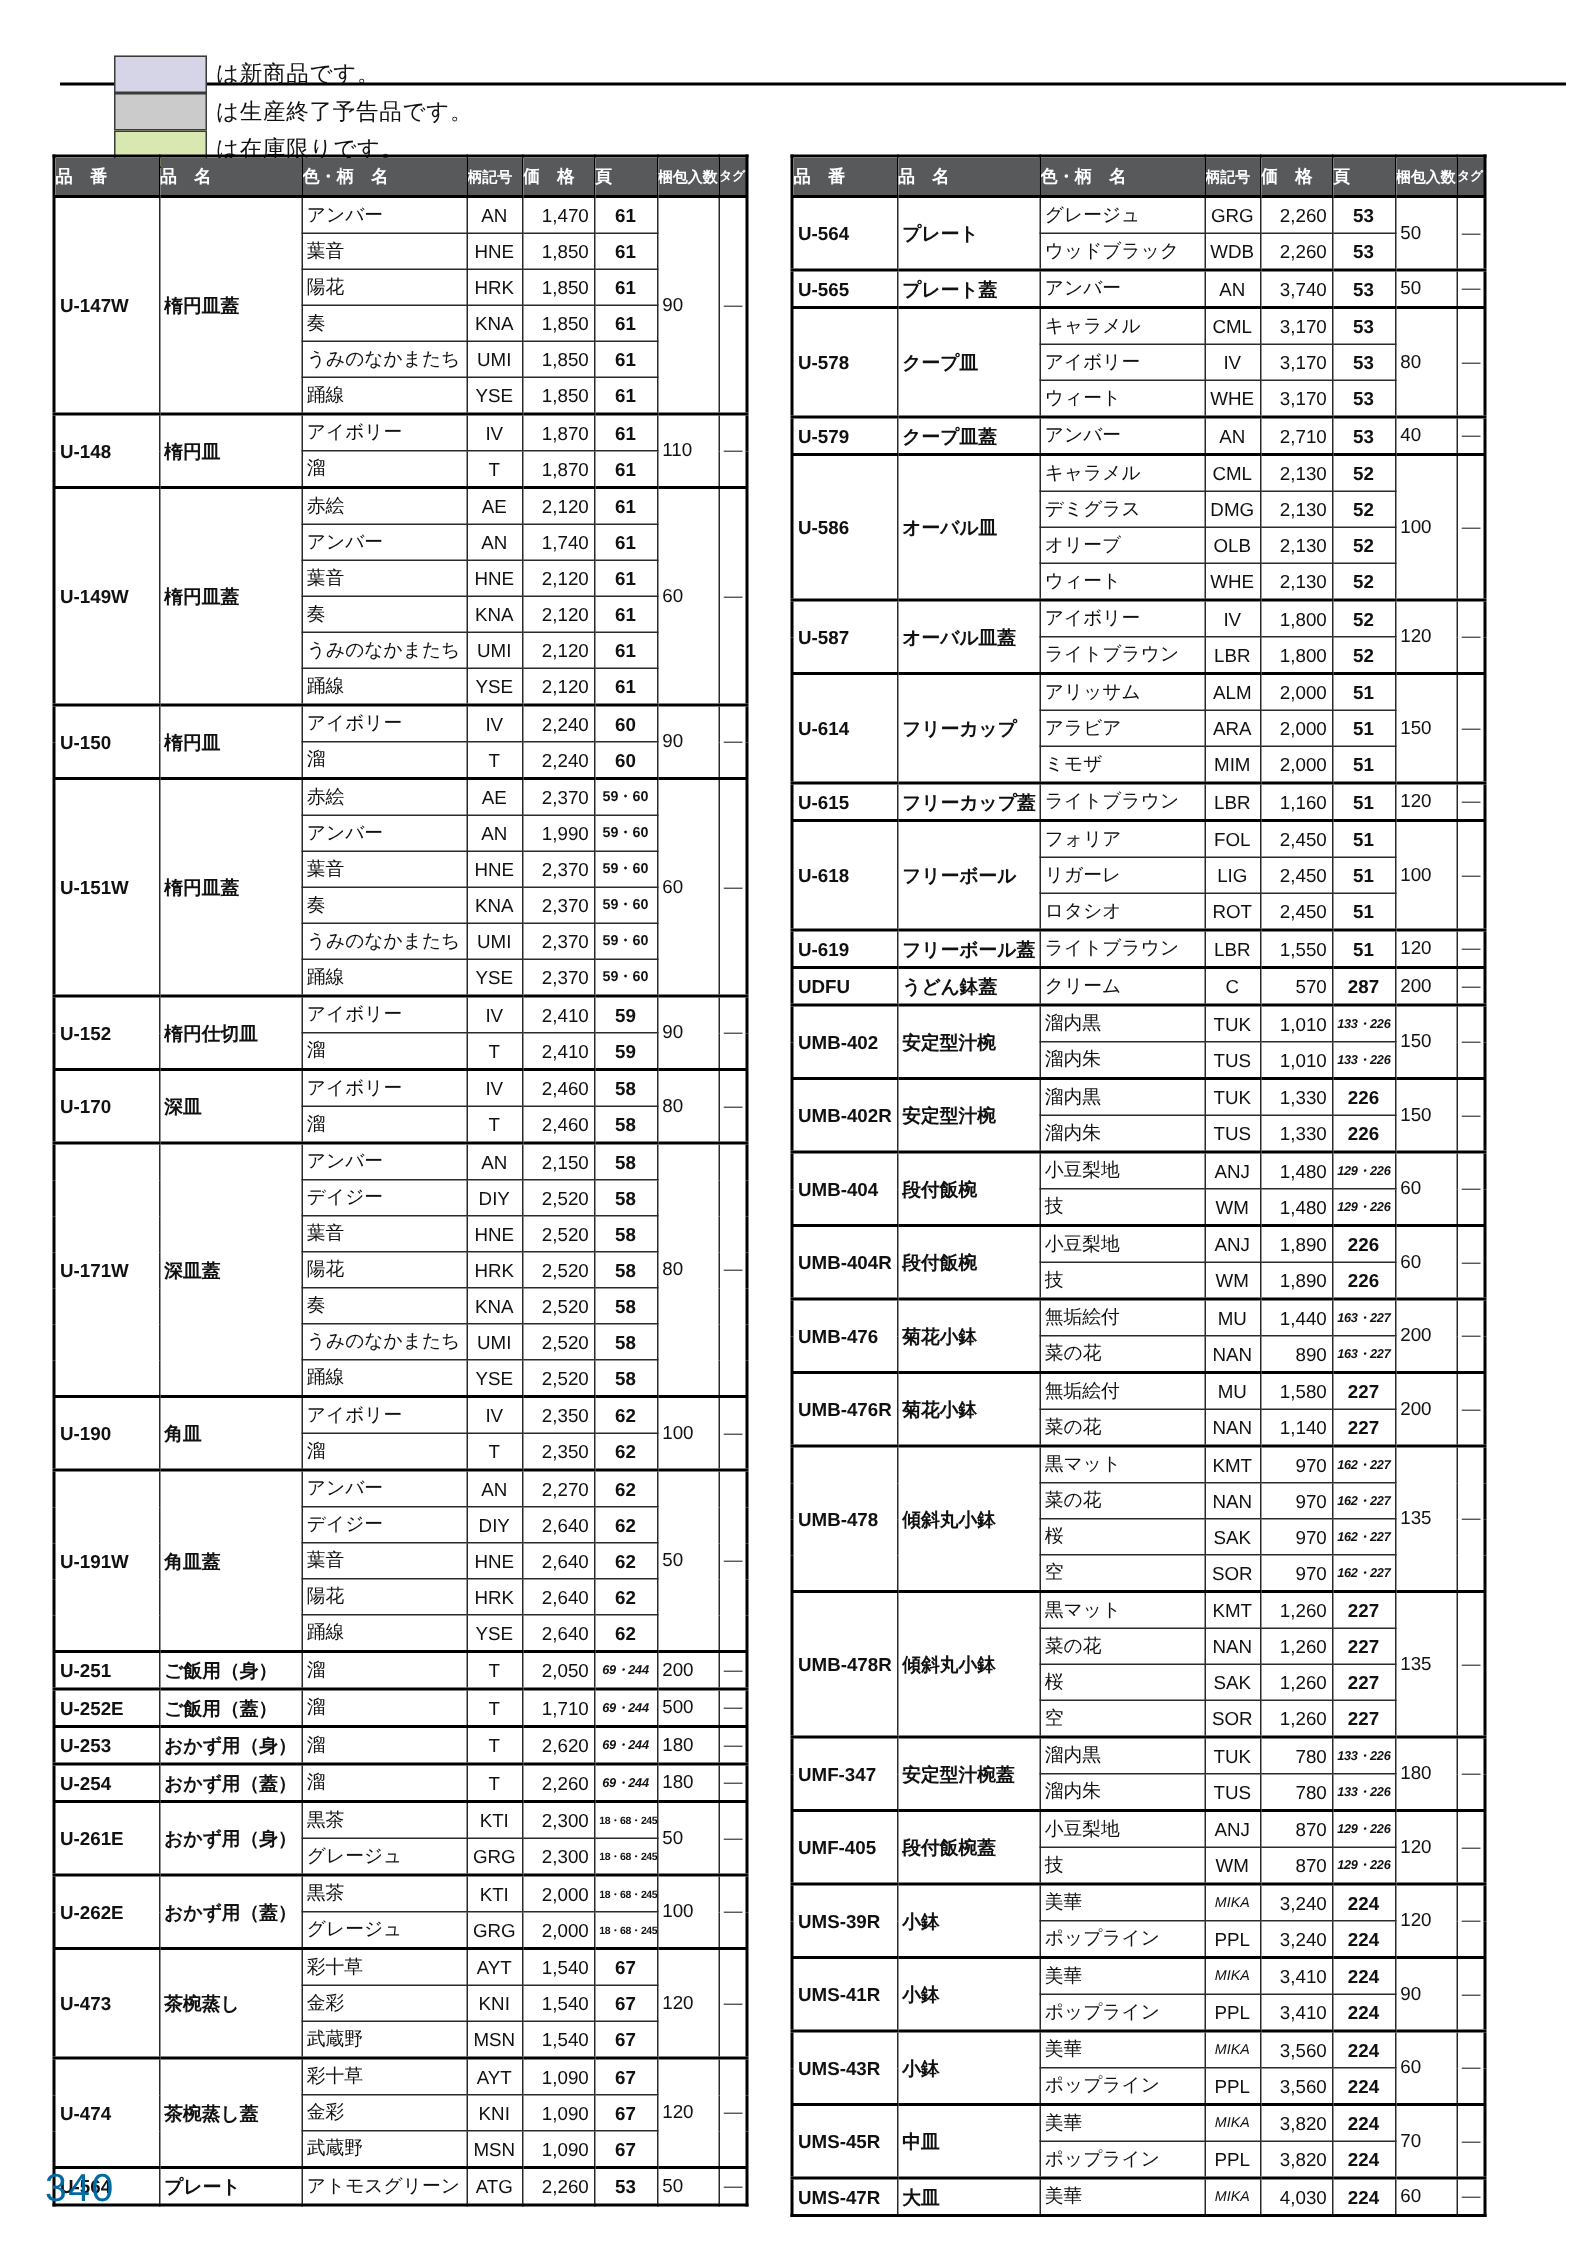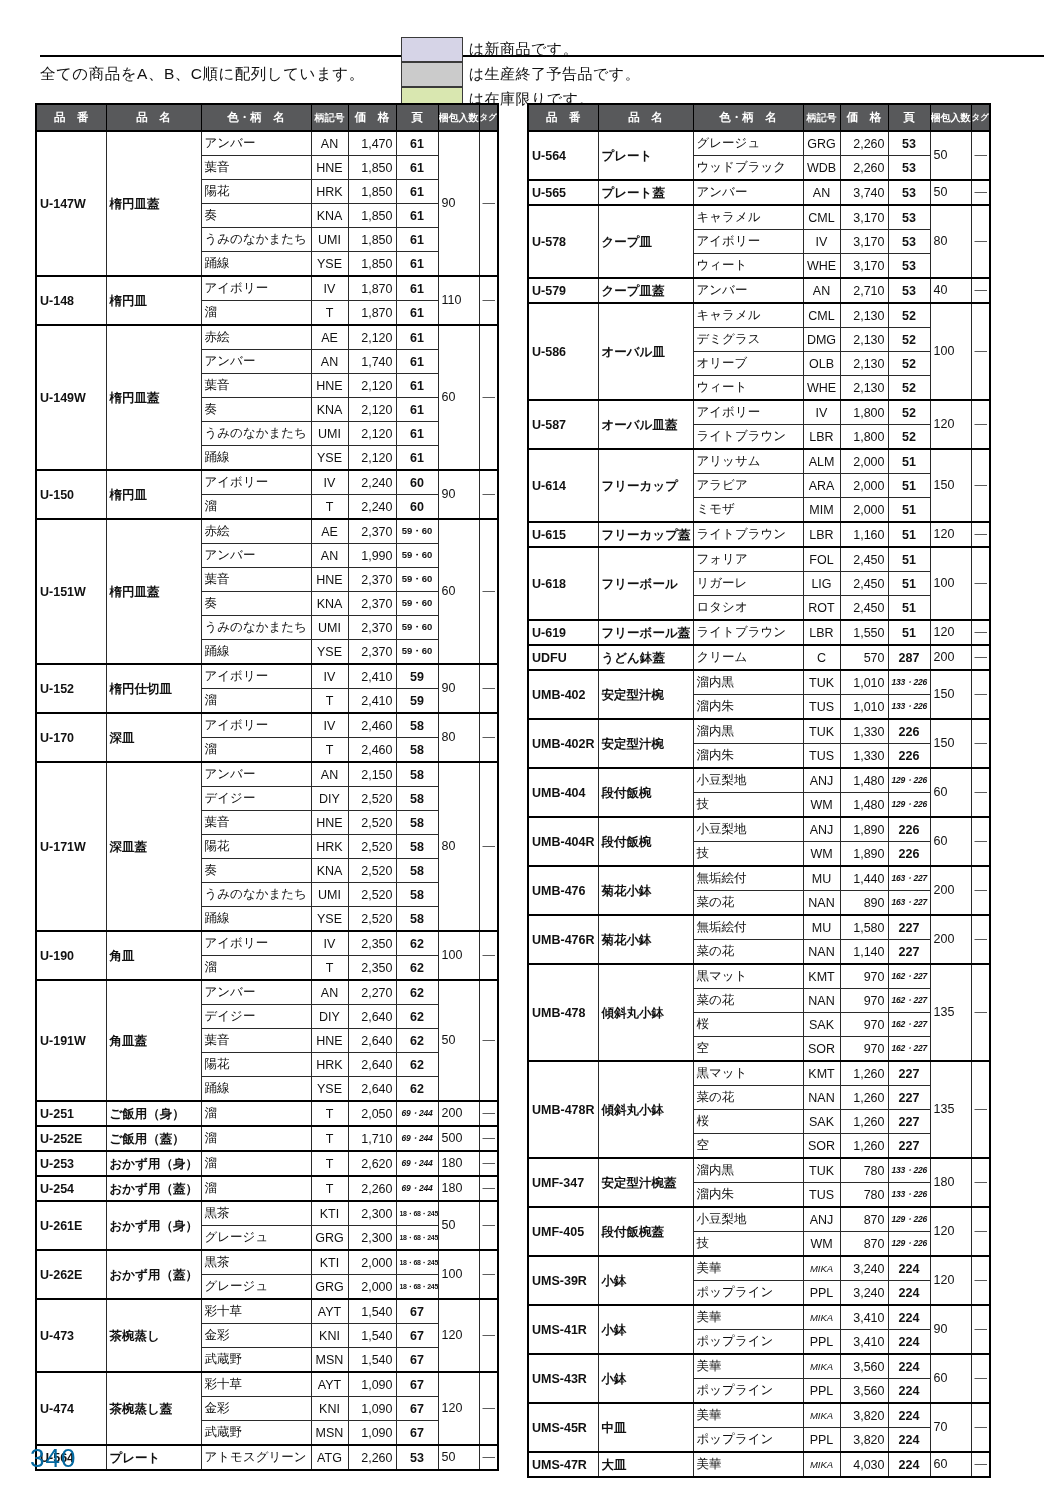--- a/index.html
+++ b/index.html
@@ -16,21 +16,21 @@
   .legend-item .label{font-size:15px;letter-spacing:0.5px;}
 
   .tables{position:absolute;left:35px;top:103px;}
   .tbl-mount{position:absolute;top:0;}
   #table-left{left:0;}
   #table-right{left:492px;}
 
   table.cat{border-collapse:collapse;table-layout:fixed;width:462px;border:2px solid #000;}
   table.cat th{
     background:#58595b;color:#fff;font-weight:bold;height:25px;padding:0;
-    border:1px solid #000;font-size:11.5px;text-align:center;overflow:hidden;white-space:nowrap;
+    border:1px solid #000;font-size:11.5px;text-align:left;overflow:hidden;white-space:nowrap;
   }
   table.cat th.c3{font-size:10px;}
   table.cat th.c6{font-size:10px;}
   table.cat th.c7{font-size:8.5px;}
   table.cat td{
     border:1px solid #2a2a2a;height:23px;padding:0 3px;font-size:12.5px;
     vertical-align:middle;white-space:nowrap;overflow:hidden;background:#fff;
   }
   table.cat tr.gstart td{border-top:2px solid #000;}
   td.code,td.name{font-weight:bold;vertical-align:top;padding-top:3px;line-height:18px;}
@@ -49,21 +49,20 @@
 
   .page-number{position:absolute;left:30px;top:1443px;font-size:26px;color:#0369a1;letter-spacing:1px;}
 </style>
 </head>
 <body>
 
 <div class="page">
   <div class="top-rule"></div>
 
   <div class="legend">
-    <span class="legend-intro">全ての商品をA、B、C順に配列しています。</span>
     <span id="legend-items">
         <span class="legend-item">
           <span class="swatch" style="background: rgb(214, 212, 231);"></span>
           <span class="label">は新商品です。</span>
         </span>
         <span class="legend-item">
           <span class="swatch" style="background: rgb(203, 203, 203);"></span>
           <span class="label">は生産終了予告品です。</span>
         </span>
         <span class="legend-item">

